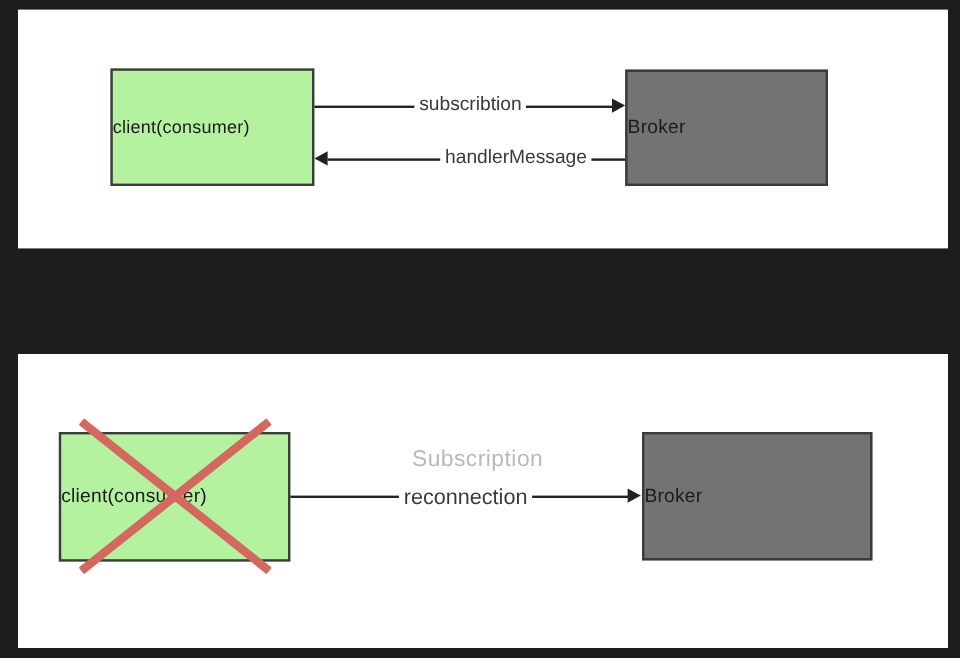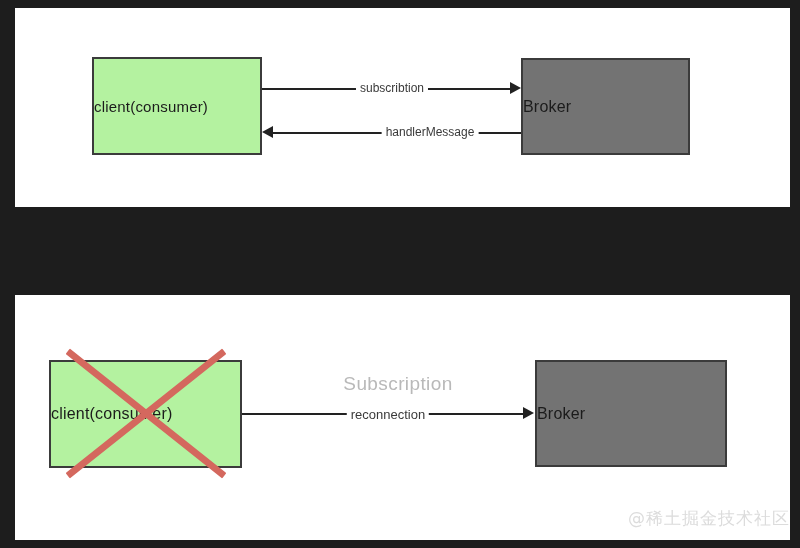--- a/index.html
+++ b/index.html
@@ -63,21 +63,21 @@
   .edge {
     position: absolute;
     height: 0;
     border-top: 2px solid #222;
   }
 
   .edge-label {
     position: absolute;
     background: #ffffff;
     color: #3a3a3a;
-    font-size: 12px;
+    font-size: 16px;
     padding: 0 4px;
     white-space: nowrap;
     transform: translate(-50%, -50%);
     line-height: 1;
   }
 
   .arrowhead {
     position: absolute;
     width: 0; height: 0;
     border-top: 6px solid transparent;
@@ -104,21 +104,21 @@
   #bot-broker {
     left: 520px; top: 65px; width: 192px; height: 107px;
     font-size: 16px;
   }
 
   
   #bot-edge { left: 227px; top: 118px; width: 286px; }
   #bot-edge-head { left: 508px; top: 112px; }
   #bot-edge-label {
     left: 373px; top: 119px;
-    font-size: 13px;
+    font-size: 18px;
   }
   #bot-strike-label {
     position: absolute;
     left: 383px; top: 88px;
     transform: translate(-50%, -50%);
     color: #b9b9b9;
     font-size: 19px;
     letter-spacing: .4px;
     white-space: nowrap;
     line-height: 1;
@@ -187,15 +187,14 @@
   <div class="node-box node-blue" id="bot-broker">
     <span>Broker</span>
   </div>
 
   <div id="bot-strike-label">Subscription</div>
 
   <div class="edge" id="bot-edge"></div>
   <div class="arrowhead arrow-right" id="bot-edge-head"></div>
   <div class="edge-label" id="bot-edge-label">reconnection</div>
 
-  <div id="watermark">@稀土掘金技术社区</div>
 
 </div>
 
 </body></html>

